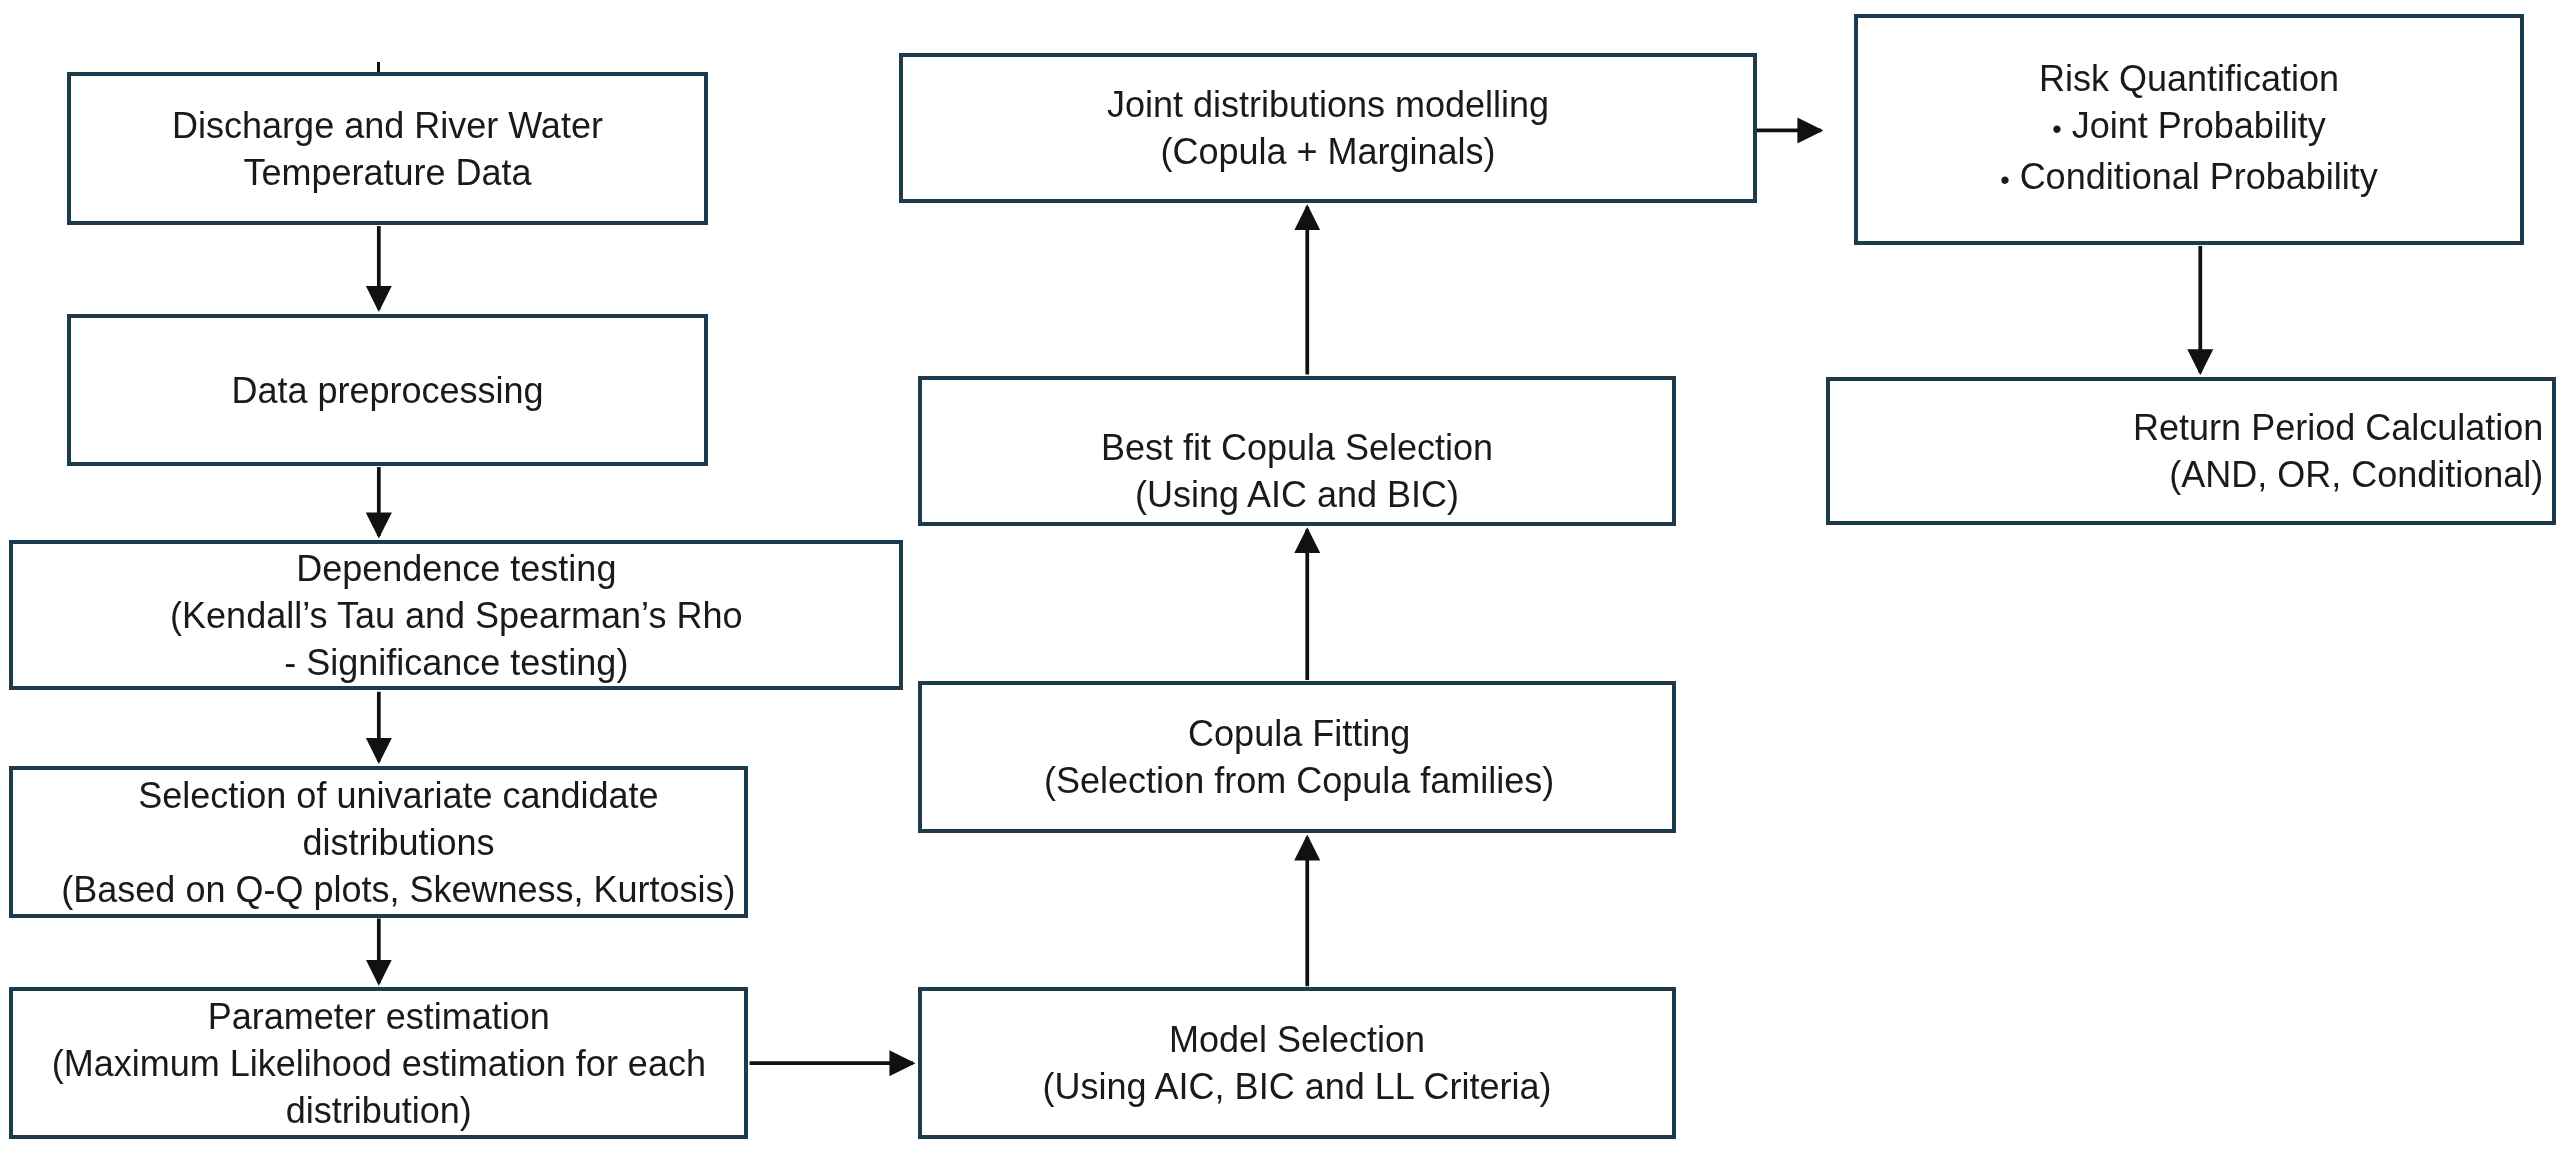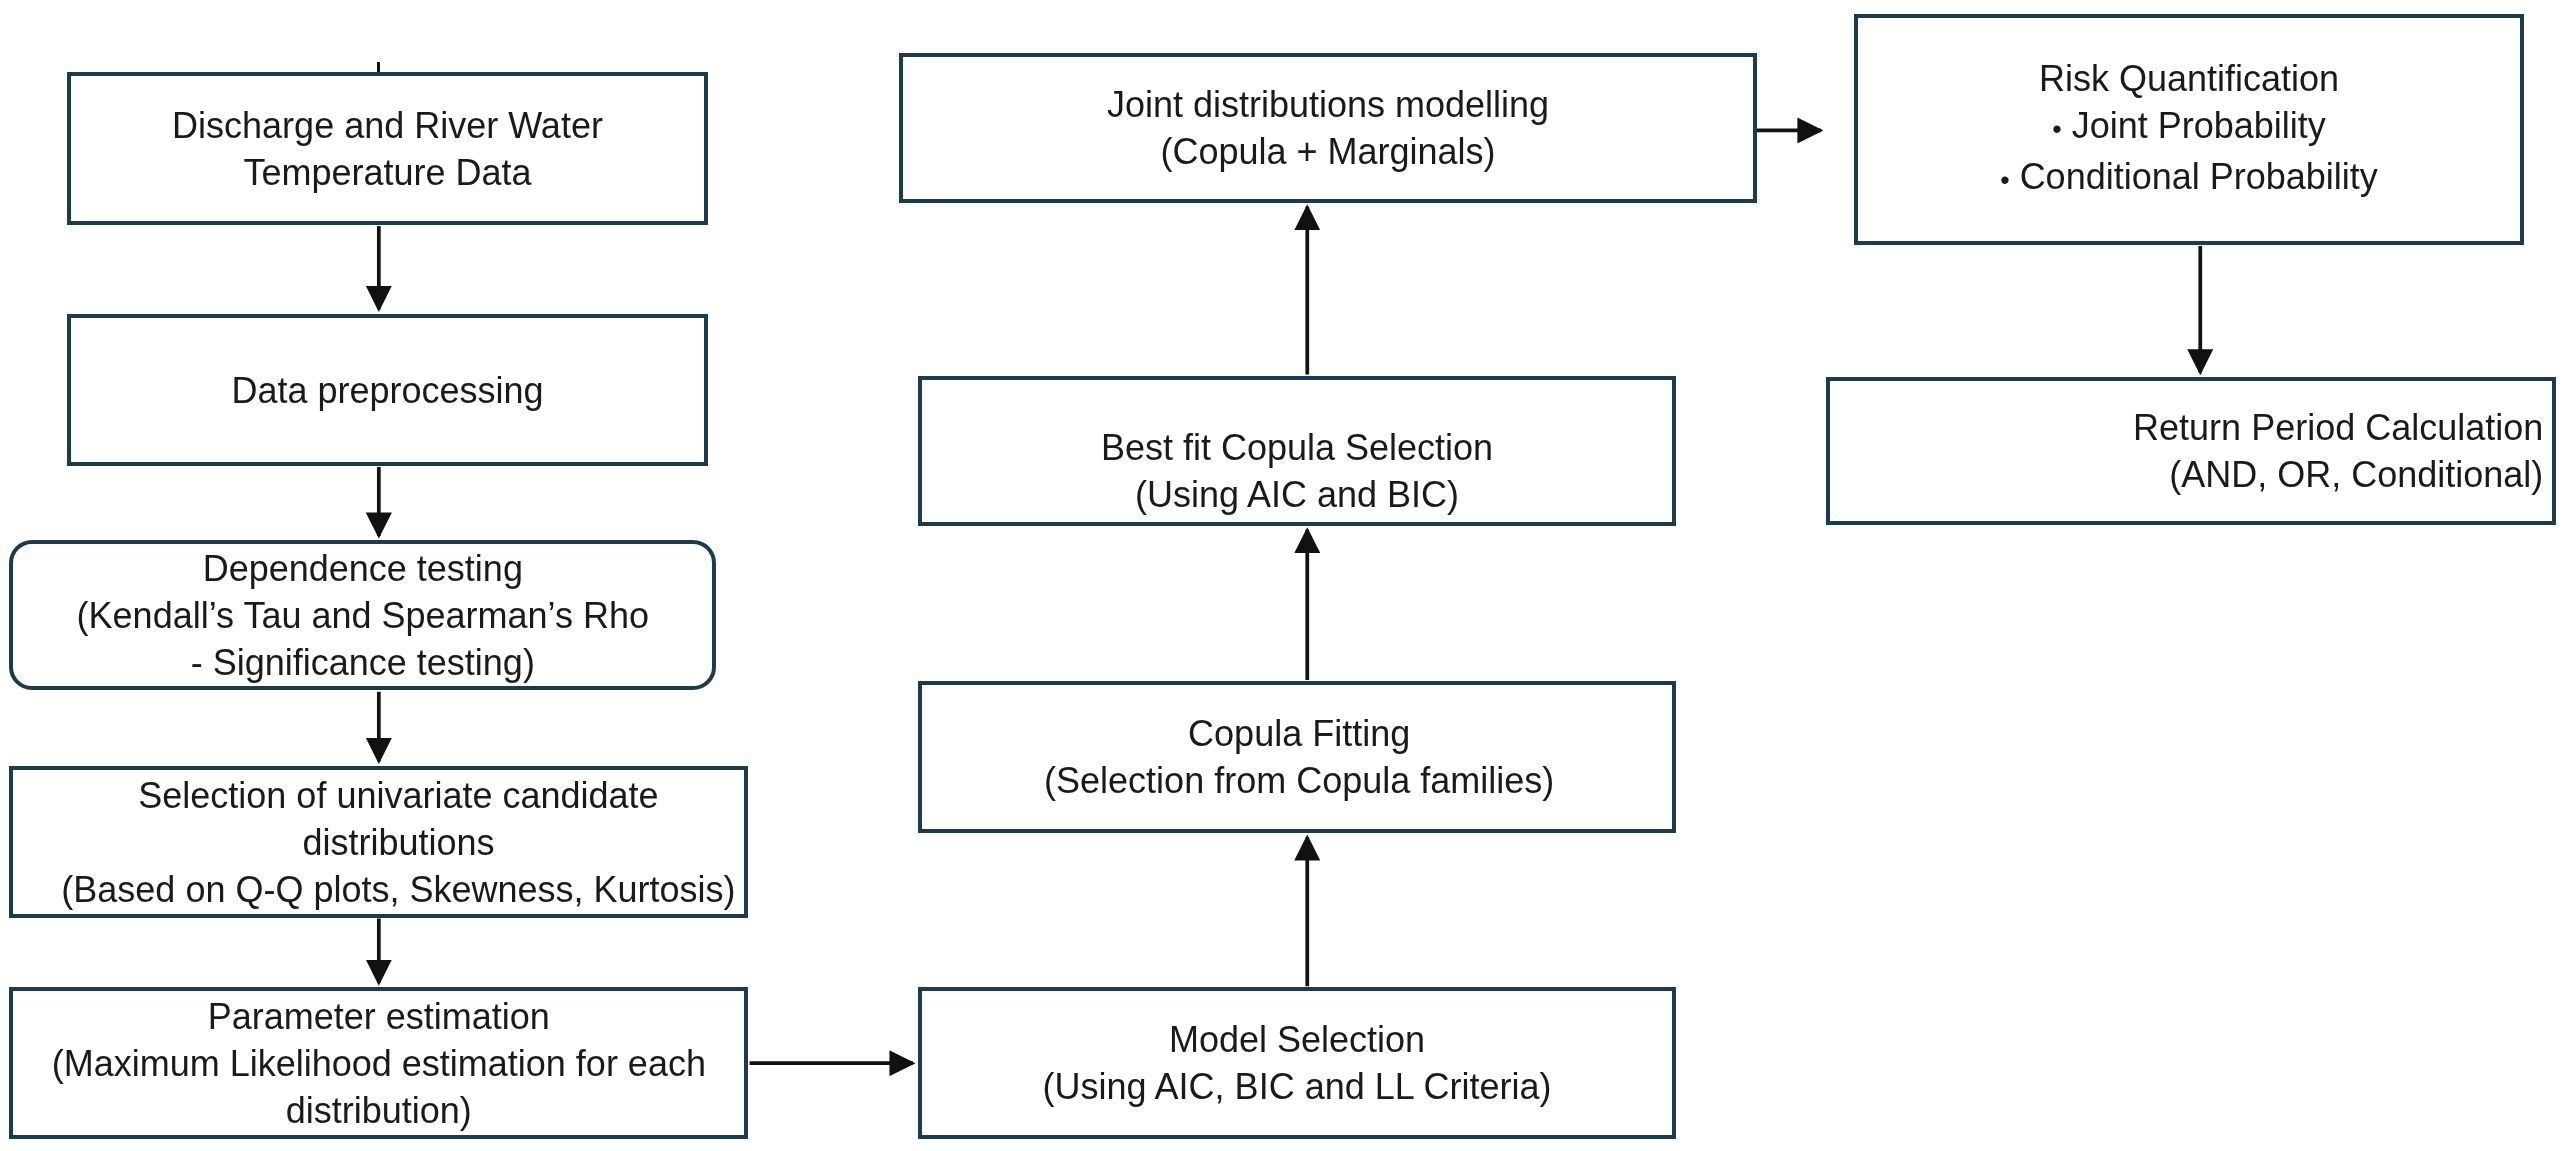--- a/index.html
+++ b/index.html
@@ -30,21 +30,21 @@
     font-size:36px;
     line-height:47px;
     padding:3.7px 8.7px;
   }
   .node .ln{display:block;white-space:nowrap;}
   .bullet-row{display:flex;align-items:center;justify-content:center;gap:16px;}
   .bullet-dot{font-size:27px;line-height:47px;}
   
   #b-discharge   {left:67px;  top:72px;  width:641px; height:153px;}
   #b-preprocess  {left:67px;  top:314px;  width:641px; height:152px;}
-  #b-dependence  {left:9.3px;   top:540px;  width:707px; height:150px;border-radius:23px;}
+  #b-dependence  {left:9.3px;   top:540px;  width:894px; height:150px;}
   #b-univariate  {left:9.3px;   top:766px; width:739px; height:152px;padding-left:48px;}
   #b-parameter   {left:9.3px;   top:987px; width:739px; height:152px;}
   #b-modelsel    {left:918px; top:987px; width:758px; height:152px;}
   #b-copulafit   {left:918px; top:681px; width:758px; height:152px;padding-left:13px;}
   #b-bestfit     {left:918px; top:376px;  width:758px; height:150px;justify-content:flex-end;}
   #b-jointdist   {left:899px; top:53px;   width:858px; height:150px;}
   #b-risk        {left:1826px; top:13.7px;   width:670px; height:231px;margin-left:28px;}
   #b-return      {left:1826px; top:377px;  width:730px; height:148px;align-items:flex-end;}
   #arrow-layer{position:absolute;left:0;top:0;width:2576px;height:1152px;}
   #arrow-layer line{stroke:var(--arrow);stroke-width:6px;}

